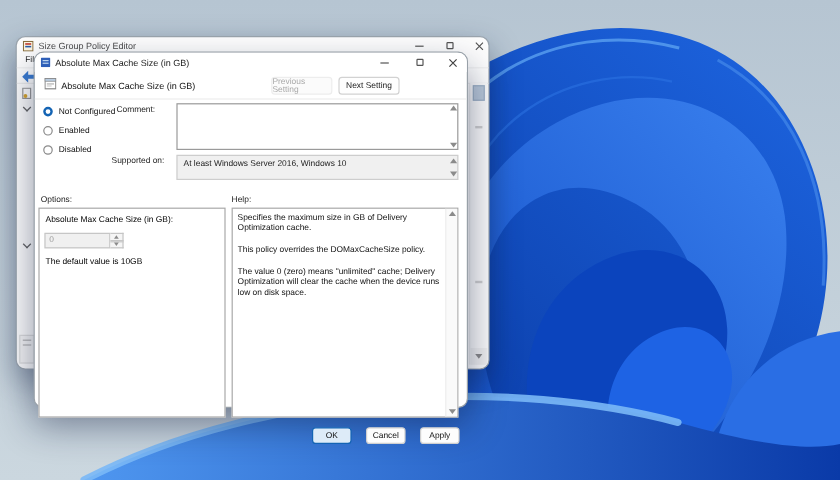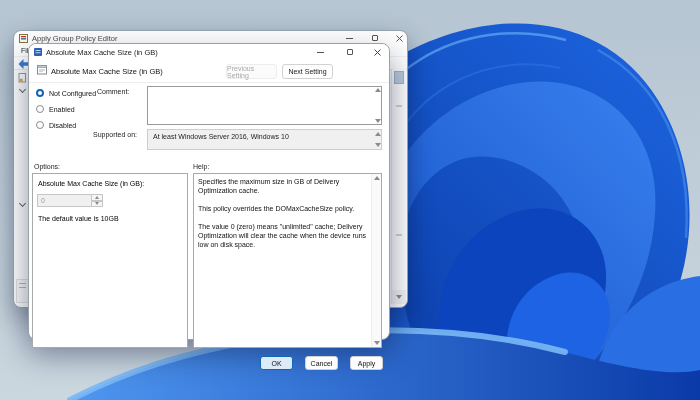--- a/index.html
+++ b/index.html
@@ -121,21 +121,21 @@
     <path d="M70,400 C225,320 430,316 565,352" stroke="#7ab8f6" stroke-width="6" stroke-linecap="round" fill="none" opacity="0.9"></path>
   </svg>
 
   <div id="gpedit">
     <div class="gp-titlebar">
       <svg width="9" height="9" viewBox="0 0 9 9">
         <rect x="0.5" y="0.5" width="8" height="8" fill="#fdf6e3" stroke="#8a7040"></rect>
         <rect x="2" y="2" width="5" height="1.3" fill="#c0392b"></rect>
         <rect x="2" y="4.2" width="5" height="1.3" fill="#2a5caa"></rect>
       </svg>
-      <span class="gp-title">Apply Group Policy Editor</span>
+      <span class="gp-title">Size Group Policy Editor</span>
     </div>
     <div class="winctl" style="left:327px;">
         <span class="mini-bar"></span>
       </div>
     <div class="winctl" style="left:353px;">
         <span class="maxi-box"></span>
       </div>
     <div class="winctl" style="left:377px;">
       <svg width="7" height="7" viewBox="0 0 7 7">
           <path d="M0.5,0.5 L6.5,6.5 M6.5,0.5 L0.5,6.5" stroke="#555" stroke-width="1"></path>

